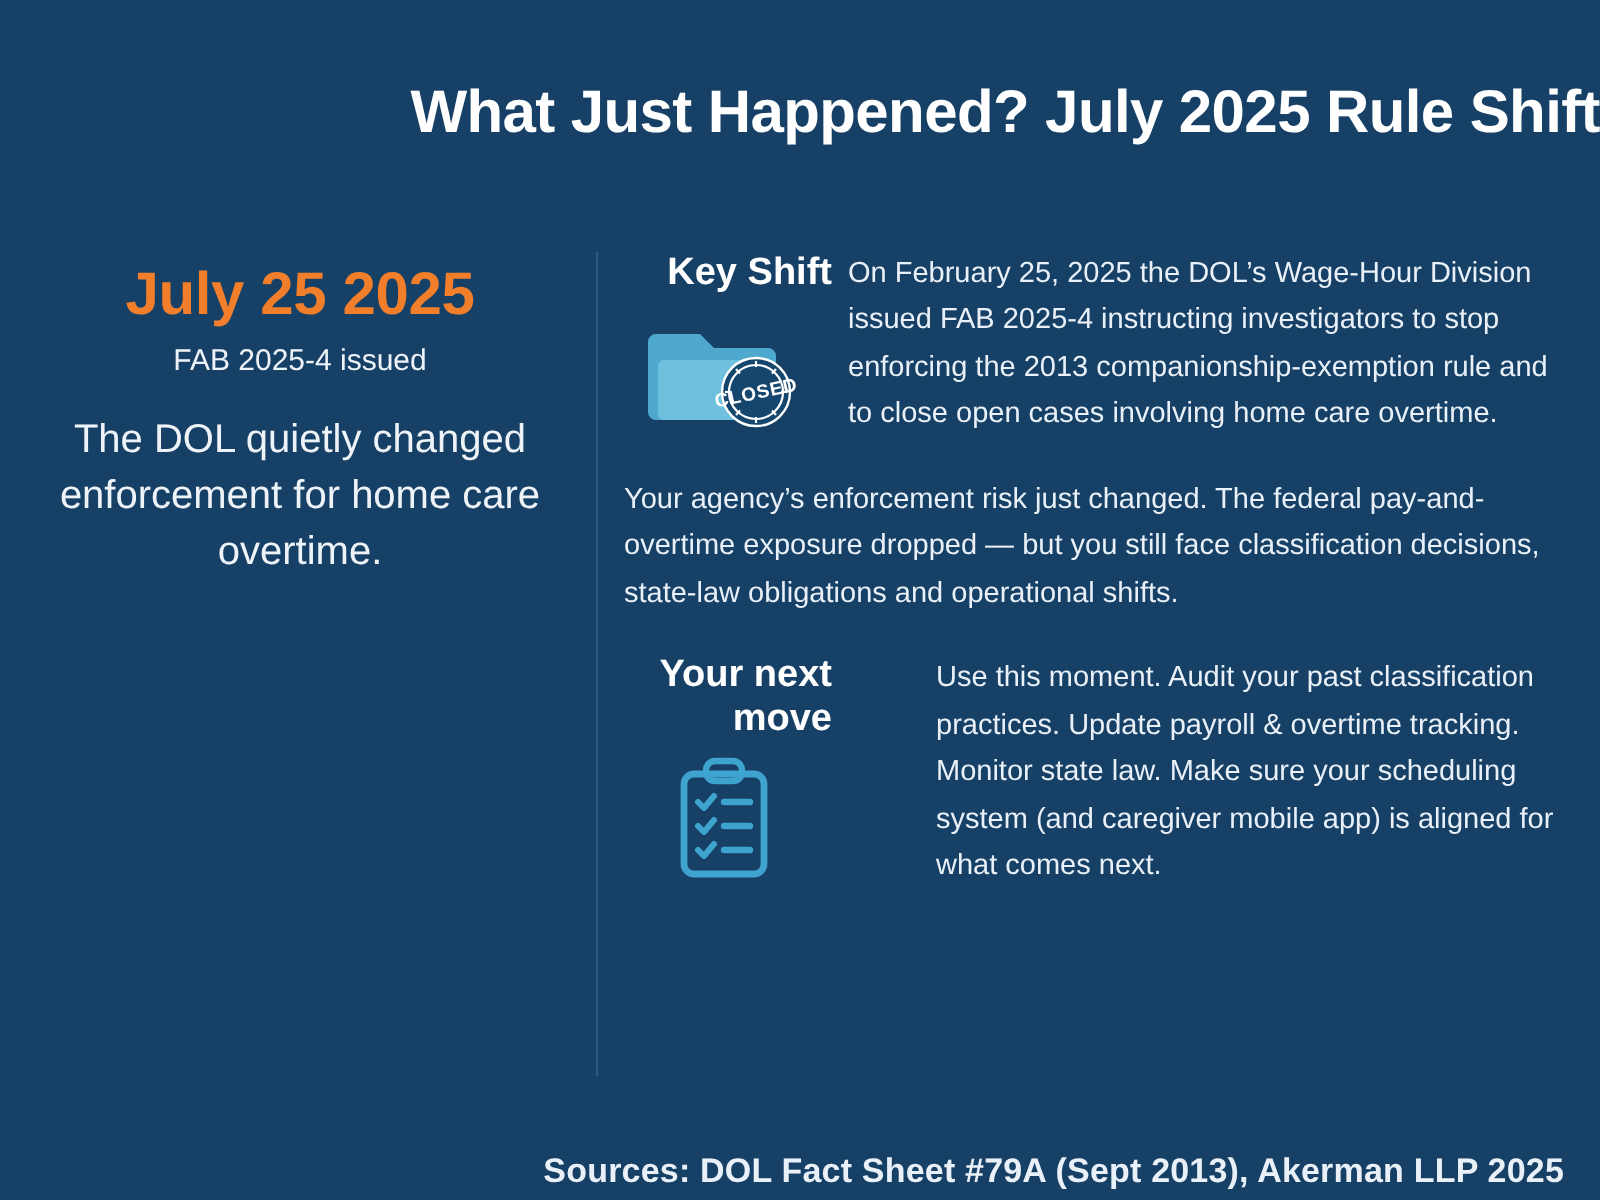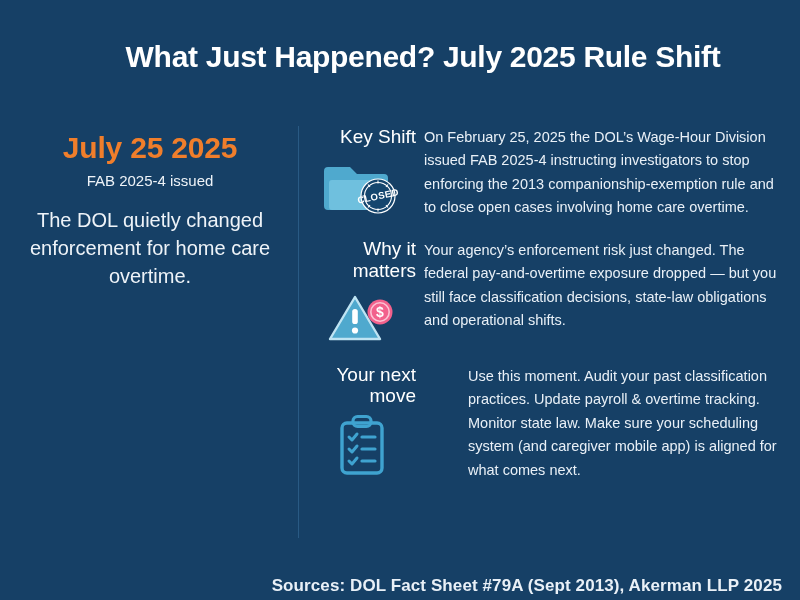--- a/index.html
+++ b/index.html
@@ -22,21 +22,21 @@
     background: #164066;
     box-sizing: border-box;
   }
 
   
   .title {
     position: absolute;
     left: 0;
     right: 0;
     top: 40px;
-    text-align: center;
+    text-align: right;
     color: #ffffff;
     font-size: 30px;
     font-weight: bold;
     letter-spacing: -0.3px;
     line-height: 1.1;
     margin-left: 46px;
   }
 
   
   .v-divider {
@@ -107,21 +107,21 @@
   .row-left {
     width: 112px;
     flex: 0 0 112px;
     text-align: right;
     padding-right: 8px;
     box-sizing: border-box;
   }
   .row-label {
     color: #ffffff;
     font-size: 19px;
-    font-weight: normal;
+    font-weight: bold;
     line-height: 1.15;
     margin-bottom: 6px;
   }
   .row-icon {
     display: flex;
     justify-content: center;
     align-items: center;
     padding-right: 4px;
   }
   .row-body {
@@ -193,36 +193,20 @@
             </g>
 
             <text x="54" y="45.5" text-anchor="middle" transform="rotate(-12 54 42)" font-family="Liberation Sans, sans-serif" font-size="9.5" font-weight="bold" fill="#FFFFFF" letter-spacing="0.4">CLOSED</text>
           </svg>
         </div>
       </div>
       <div class="row-body">On February 25, 2025 the DOL’s Wage-Hour Division issued FAB 2025-4 instructing investigators to stop enforcing the 2013 companionship-exemption rule and to close open cases involving home care overtime.</div>
     </div>
 
     <div class="row row-why">
-      <div class="row-left">
-        <div class="row-label">Why it matters</div>
-        <div class="row-icon">
-          <svg width="74" height="58" viewBox="0 0 74 58" aria-hidden="true">
-
-            <path d="M30 9 L55 51 H5 Z" fill="#4FA9CE" stroke="#BFE4F3" stroke-width="2.4" stroke-linejoin="round"></path>
-
-            <rect x="27.2" y="21" width="5.6" height="15" rx="2.6" fill="#FFFFFF"></rect>
-            <circle cx="30" cy="42.5" r="3.1" fill="#FFFFFF"></circle>
-
-            <circle cx="55" cy="24" r="12.5" fill="#F2618C"></circle>
-            <circle cx="55" cy="24" r="9.2" fill="none" stroke="#FBC3D4" stroke-width="1.6"></circle>
-            <text x="55" y="28.6" text-anchor="middle" font-family="Liberation Sans, sans-serif" font-size="14" font-weight="bold" fill="#FFFFFF">$</text>
-          </svg>
-        </div>
-      </div>
       <div class="row-body">Your agency’s enforcement risk just changed. The federal pay-and-overtime exposure dropped — but you still face classification decisions, state-law obligations and operational shifts.</div>
     </div>
 
     <div class="row row-next">
       <div class="row-left">
         <div class="row-label">Your next move</div>
         <div class="row-icon">
           <svg width="60" height="64" viewBox="0 0 60 64" aria-hidden="true">
 
             <rect x="10" y="10" width="40" height="50" rx="5" ry="5" fill="none" stroke="#3FA3D0" stroke-width="3.4"></rect>

